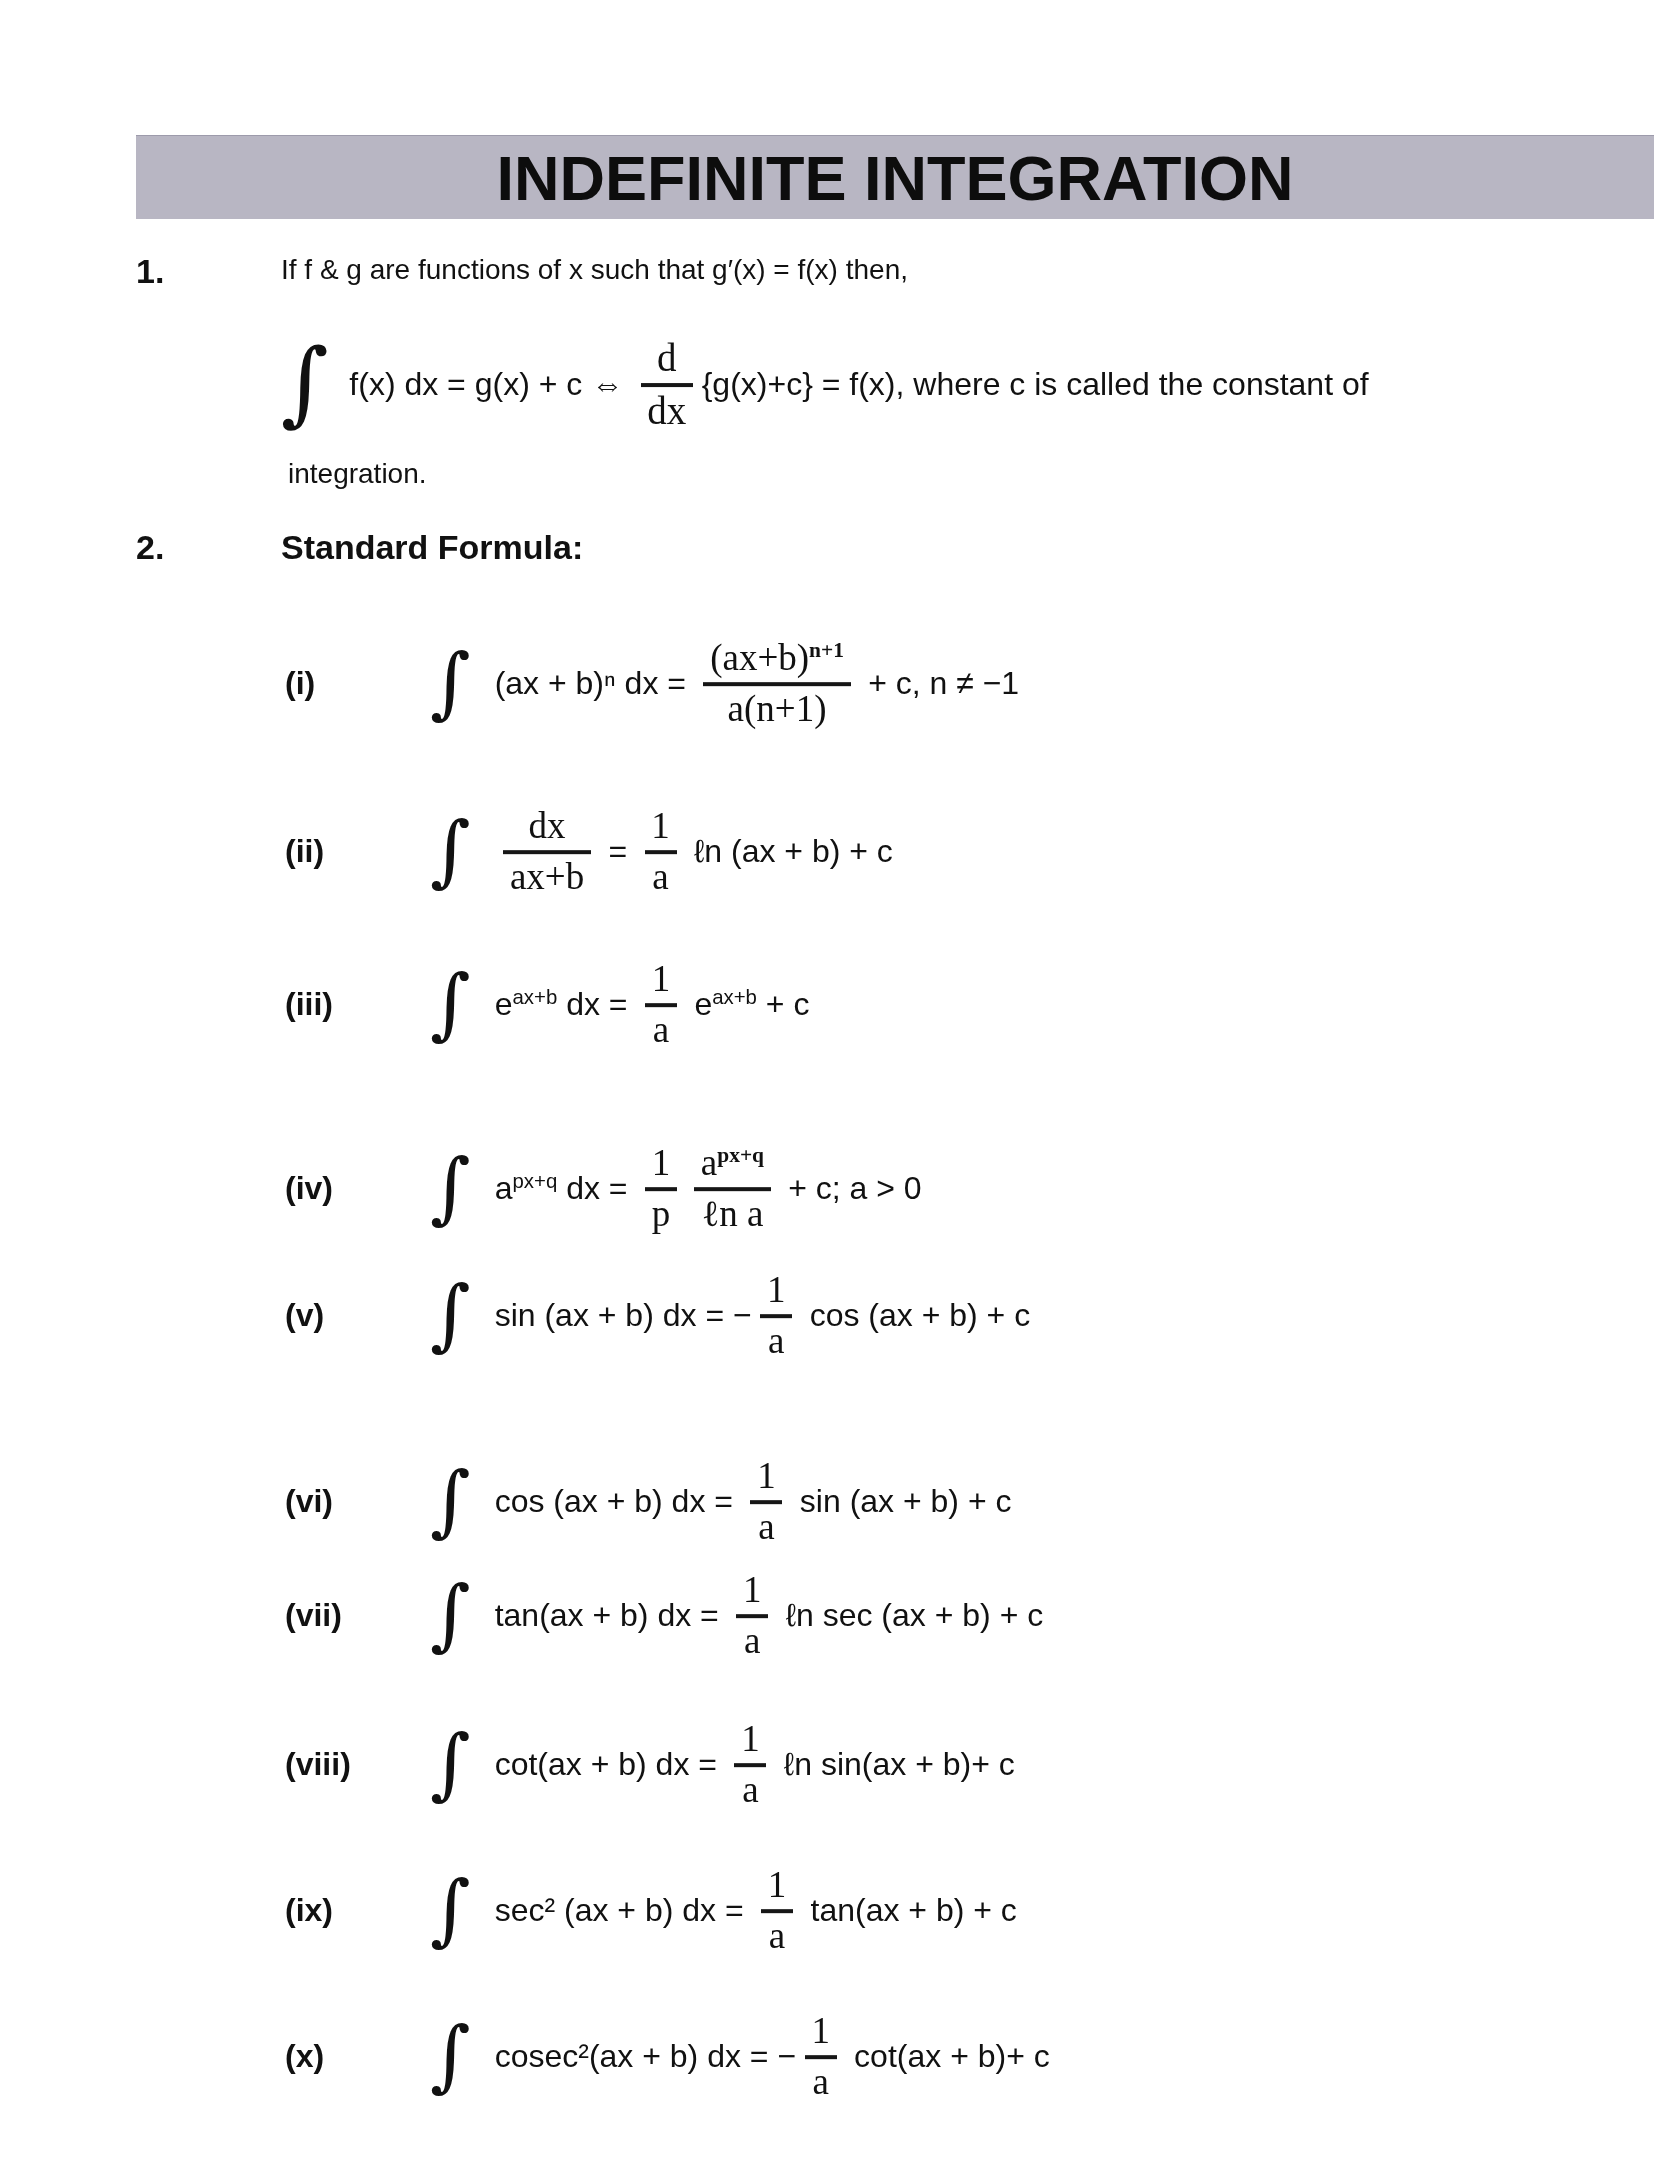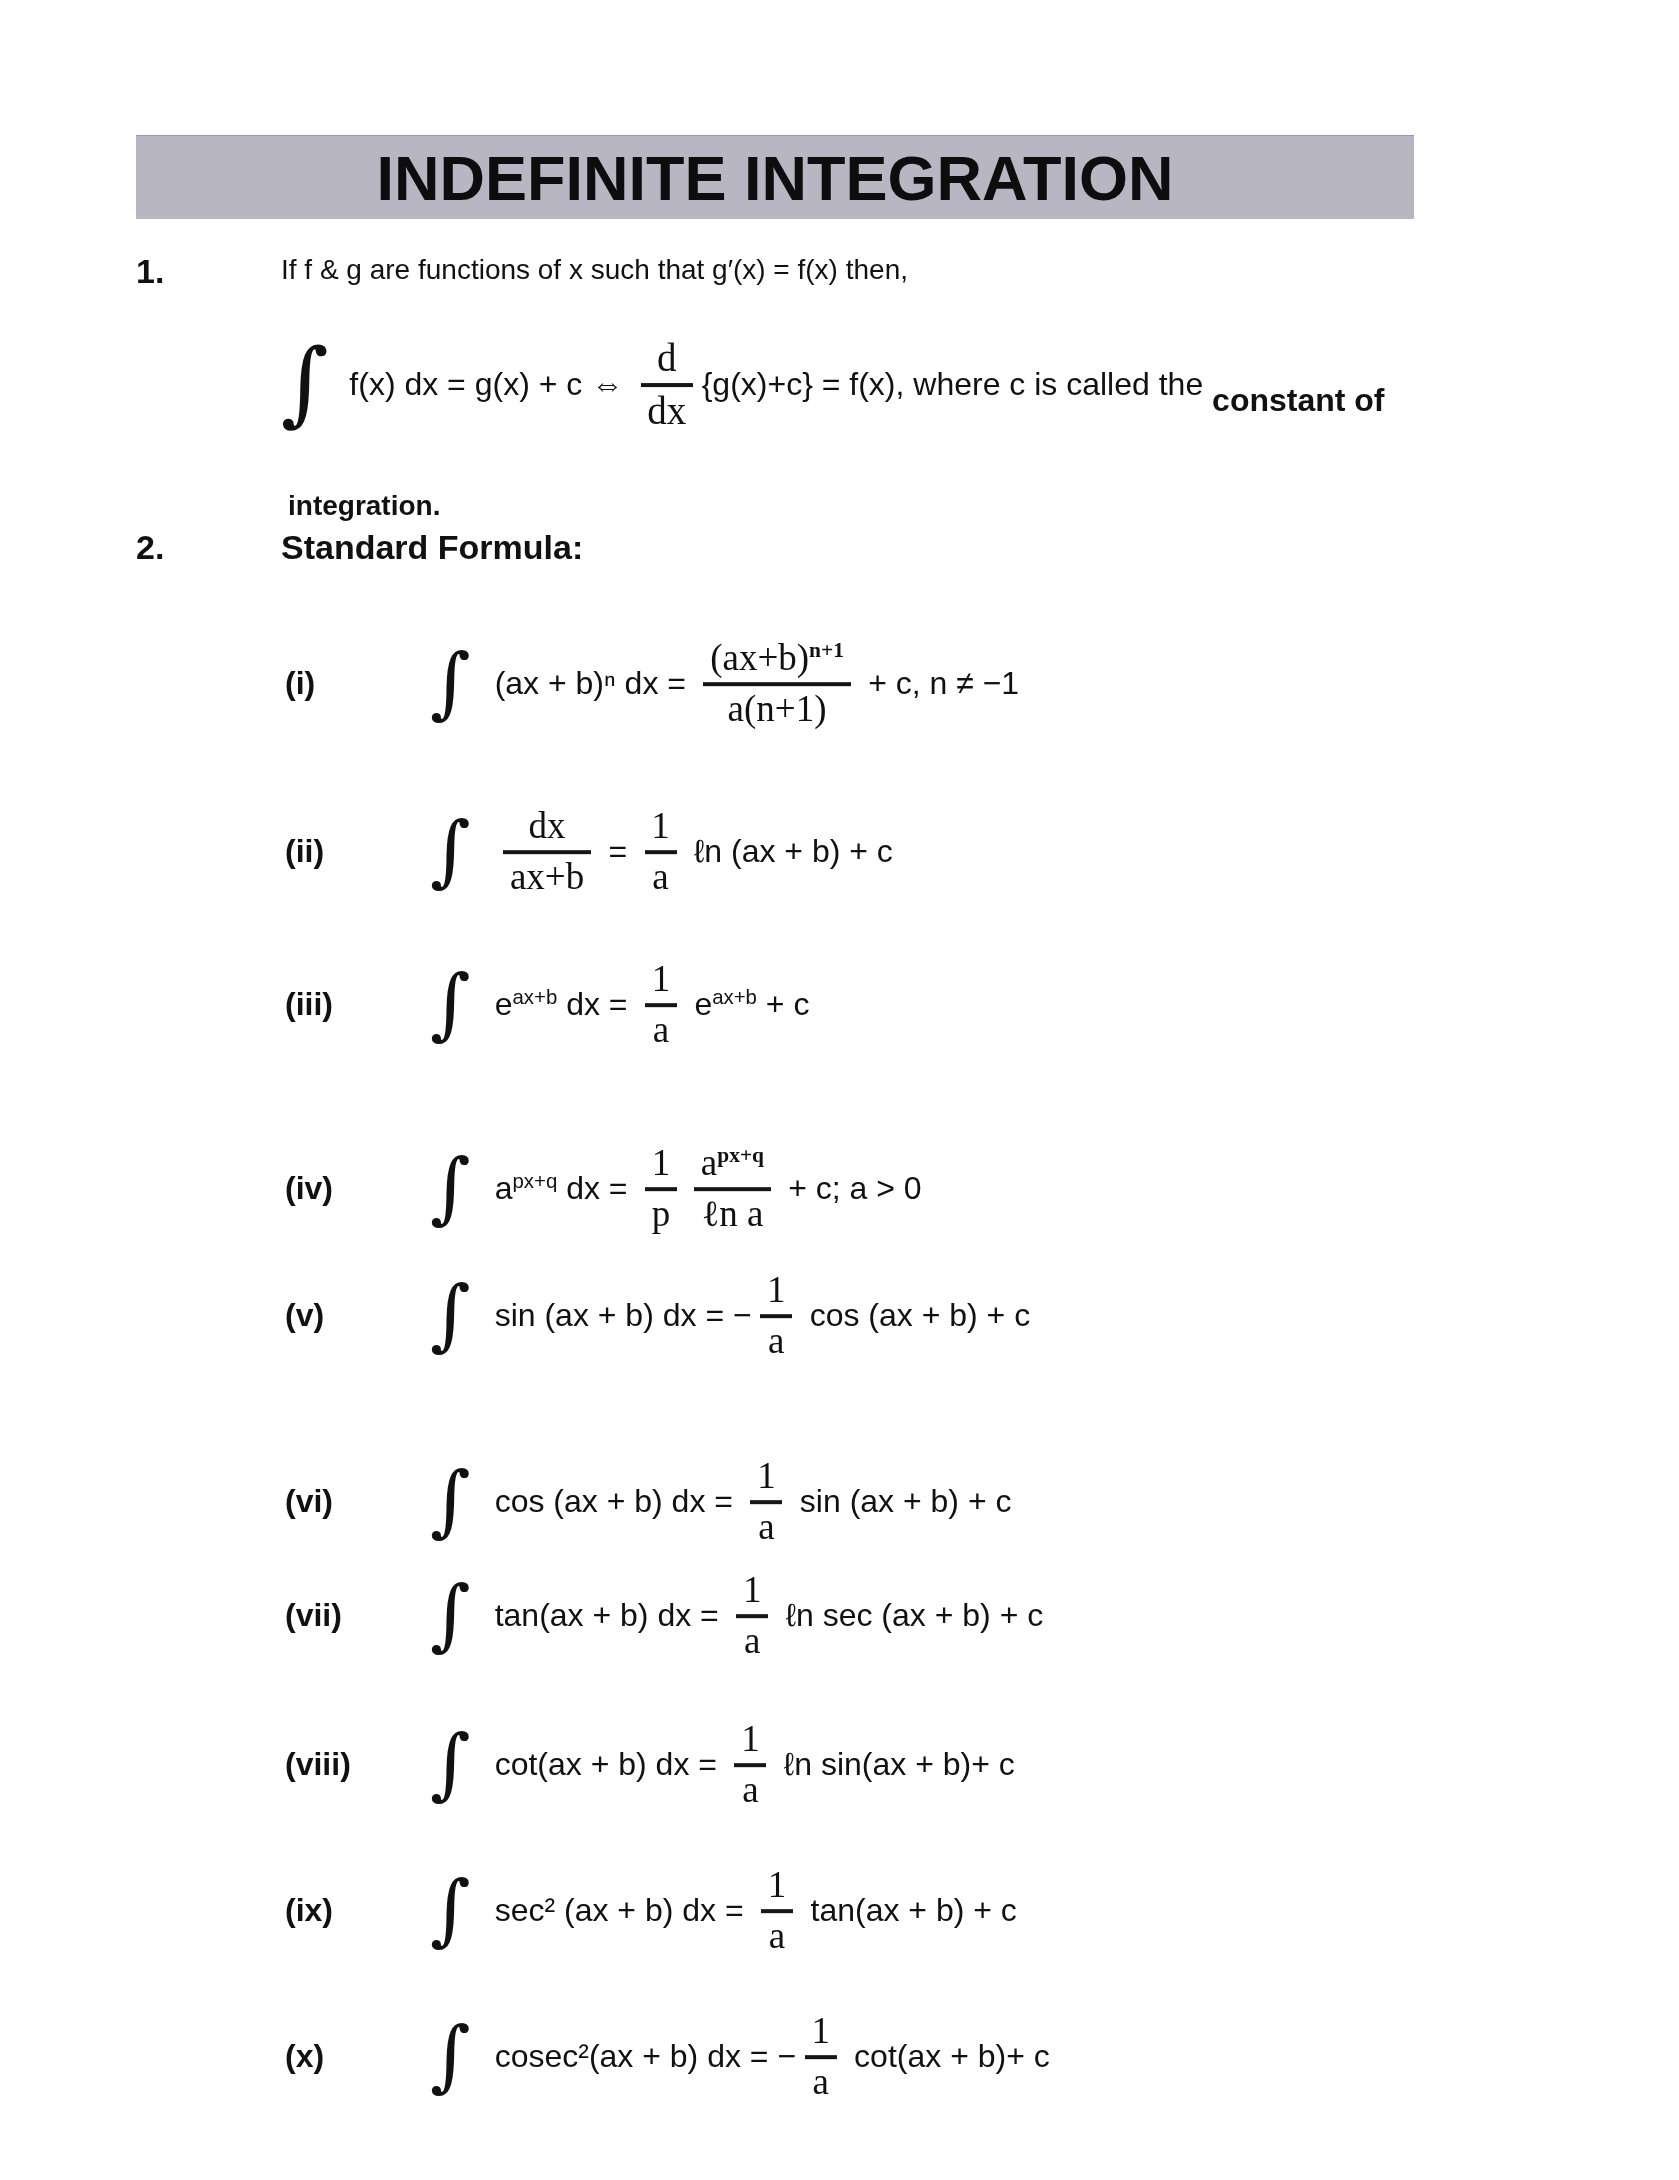--- a/index.html
+++ b/index.html
@@ -2,32 +2,32 @@
 <html style="font-size:13.6px"><head>
 <meta charset="utf-8">
 <style>
   html,body { margin:0; padding:0; }
   body {
     width:1680px; height:2181px; background:#ffffff; position:relative;
     font-family:"Liberation Sans","DejaVu Sans",sans-serif; color:#111111;
     overflow:hidden;
   }
   .banner {
-    position:absolute; left:136px; top:135px; width:1278px; height:83px;
+    position:absolute; left:136px; top:135px; width:1518px; height:83px;
     background:#b8b6c3; display:flex; align-items:center; justify-content:center;
     border-top:1.7px solid #9d9bab;
   }
   .banner .title {
     font-size:63px; font-weight:bold; letter-spacing:0px; color:#0d0d0d;
     white-space:pre;
   }
   .abs { position:absolute; }
   .num40 { font-size:34px; font-weight:bold; }
   .t38 { font-size:28px; }
-  .bold { font-weight:bold;margin-top:32px; }
+  .bold { font-weight:normal; }
   .frow {
     position:absolute; left:285px; display:flex; align-items:center;
     transform:translateY(-50%); white-space:pre;
   }
   .eqrow {
     position:absolute; left:281px; display:flex; align-items:center;
     transform:translateY(-50%); white-space:pre;
   }
   .rlabel { flex:none; width:145px; font-weight:bold; font-size:32px; }
   .integral {

